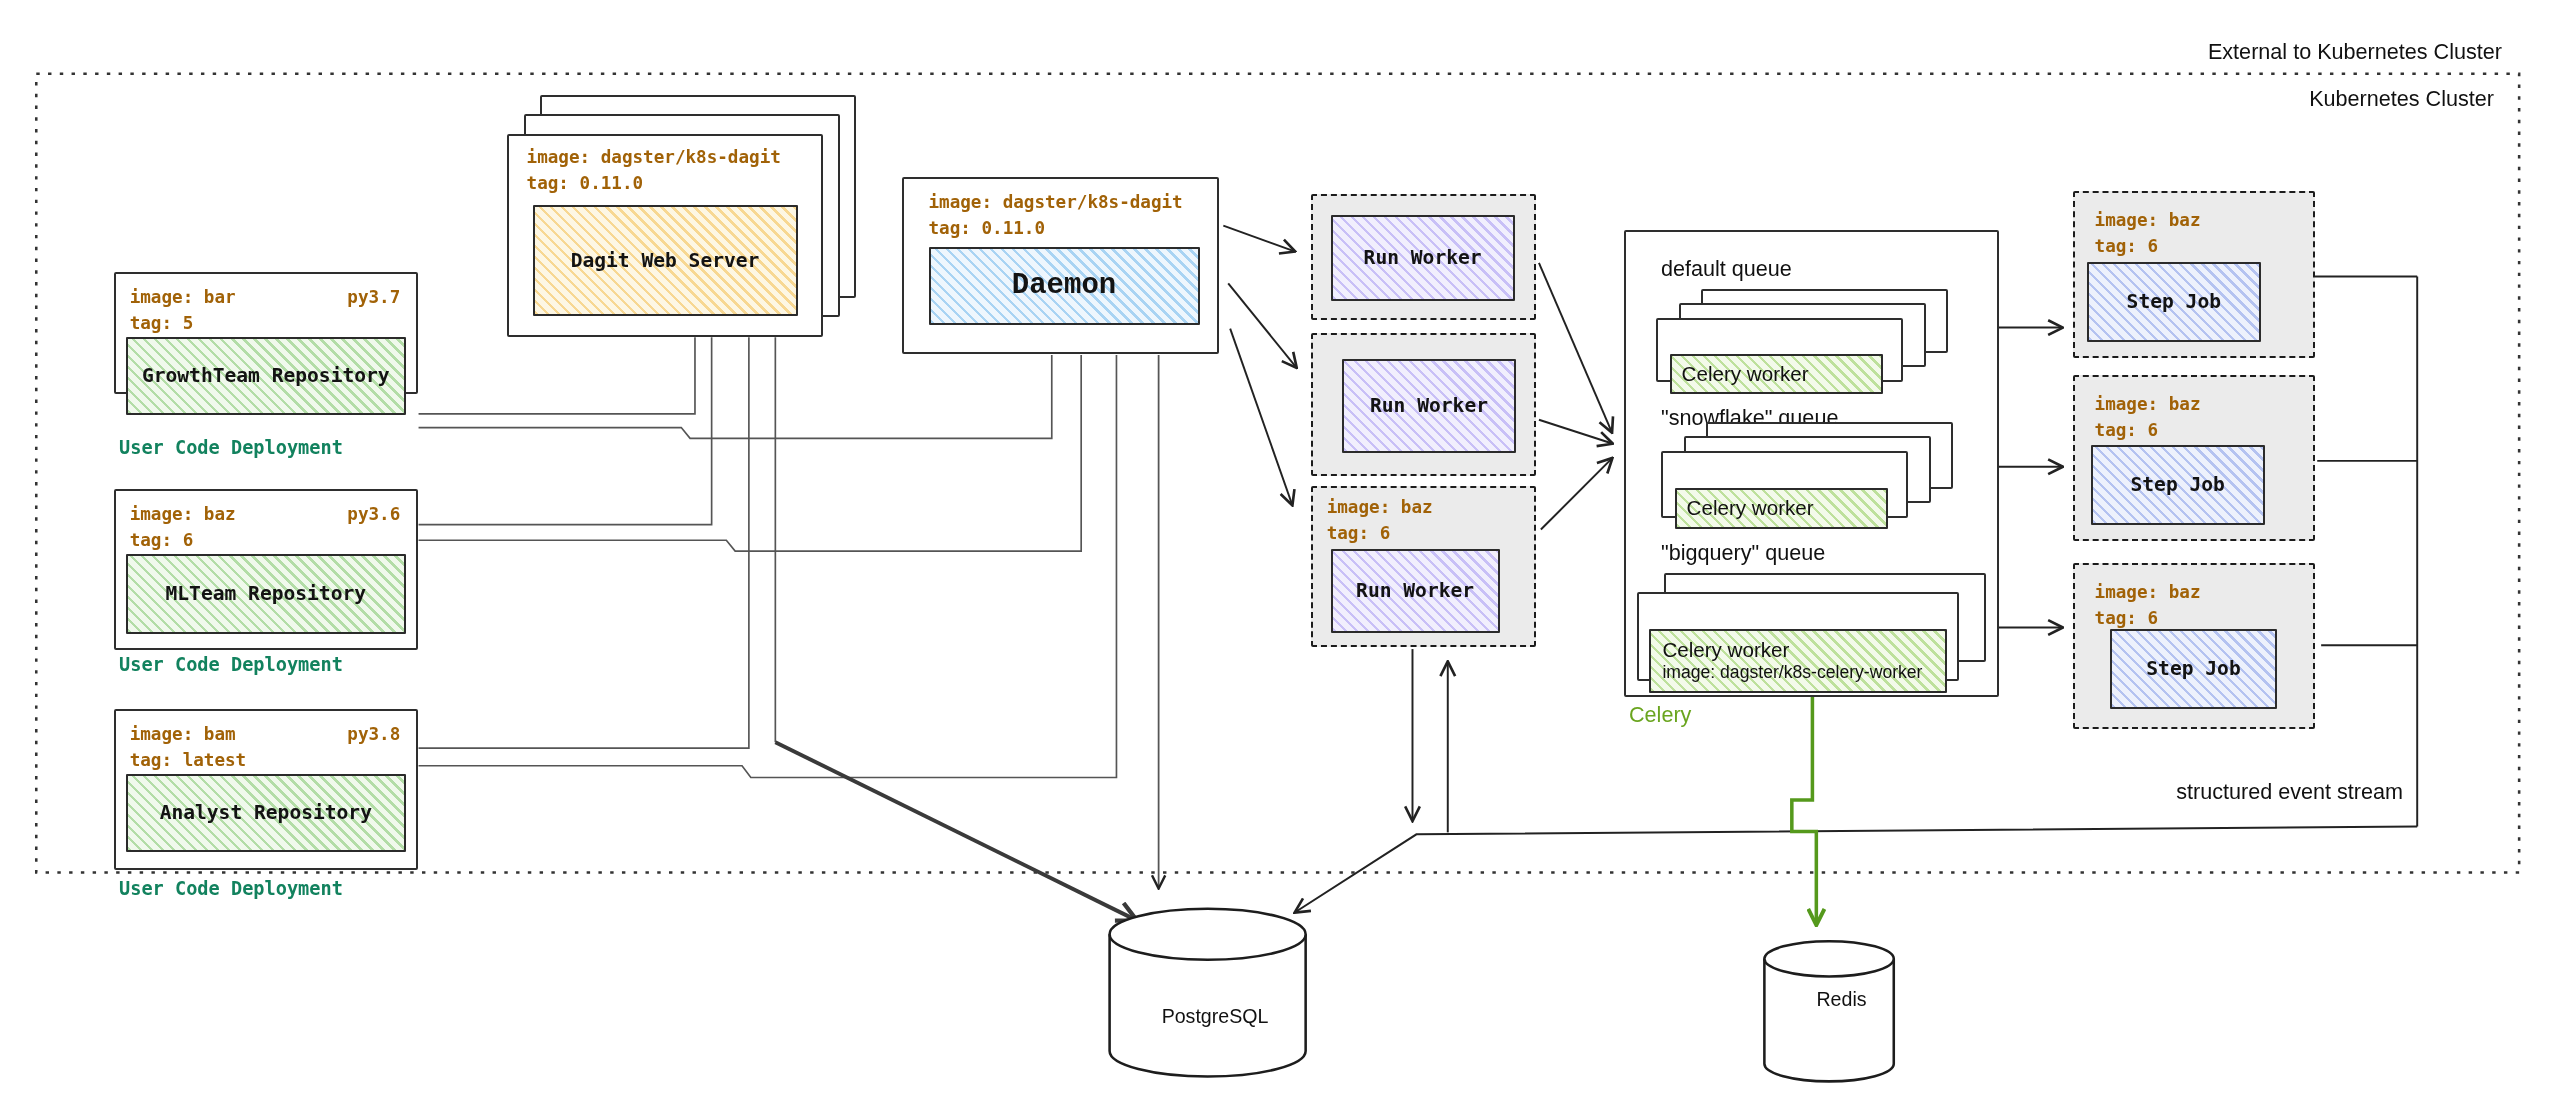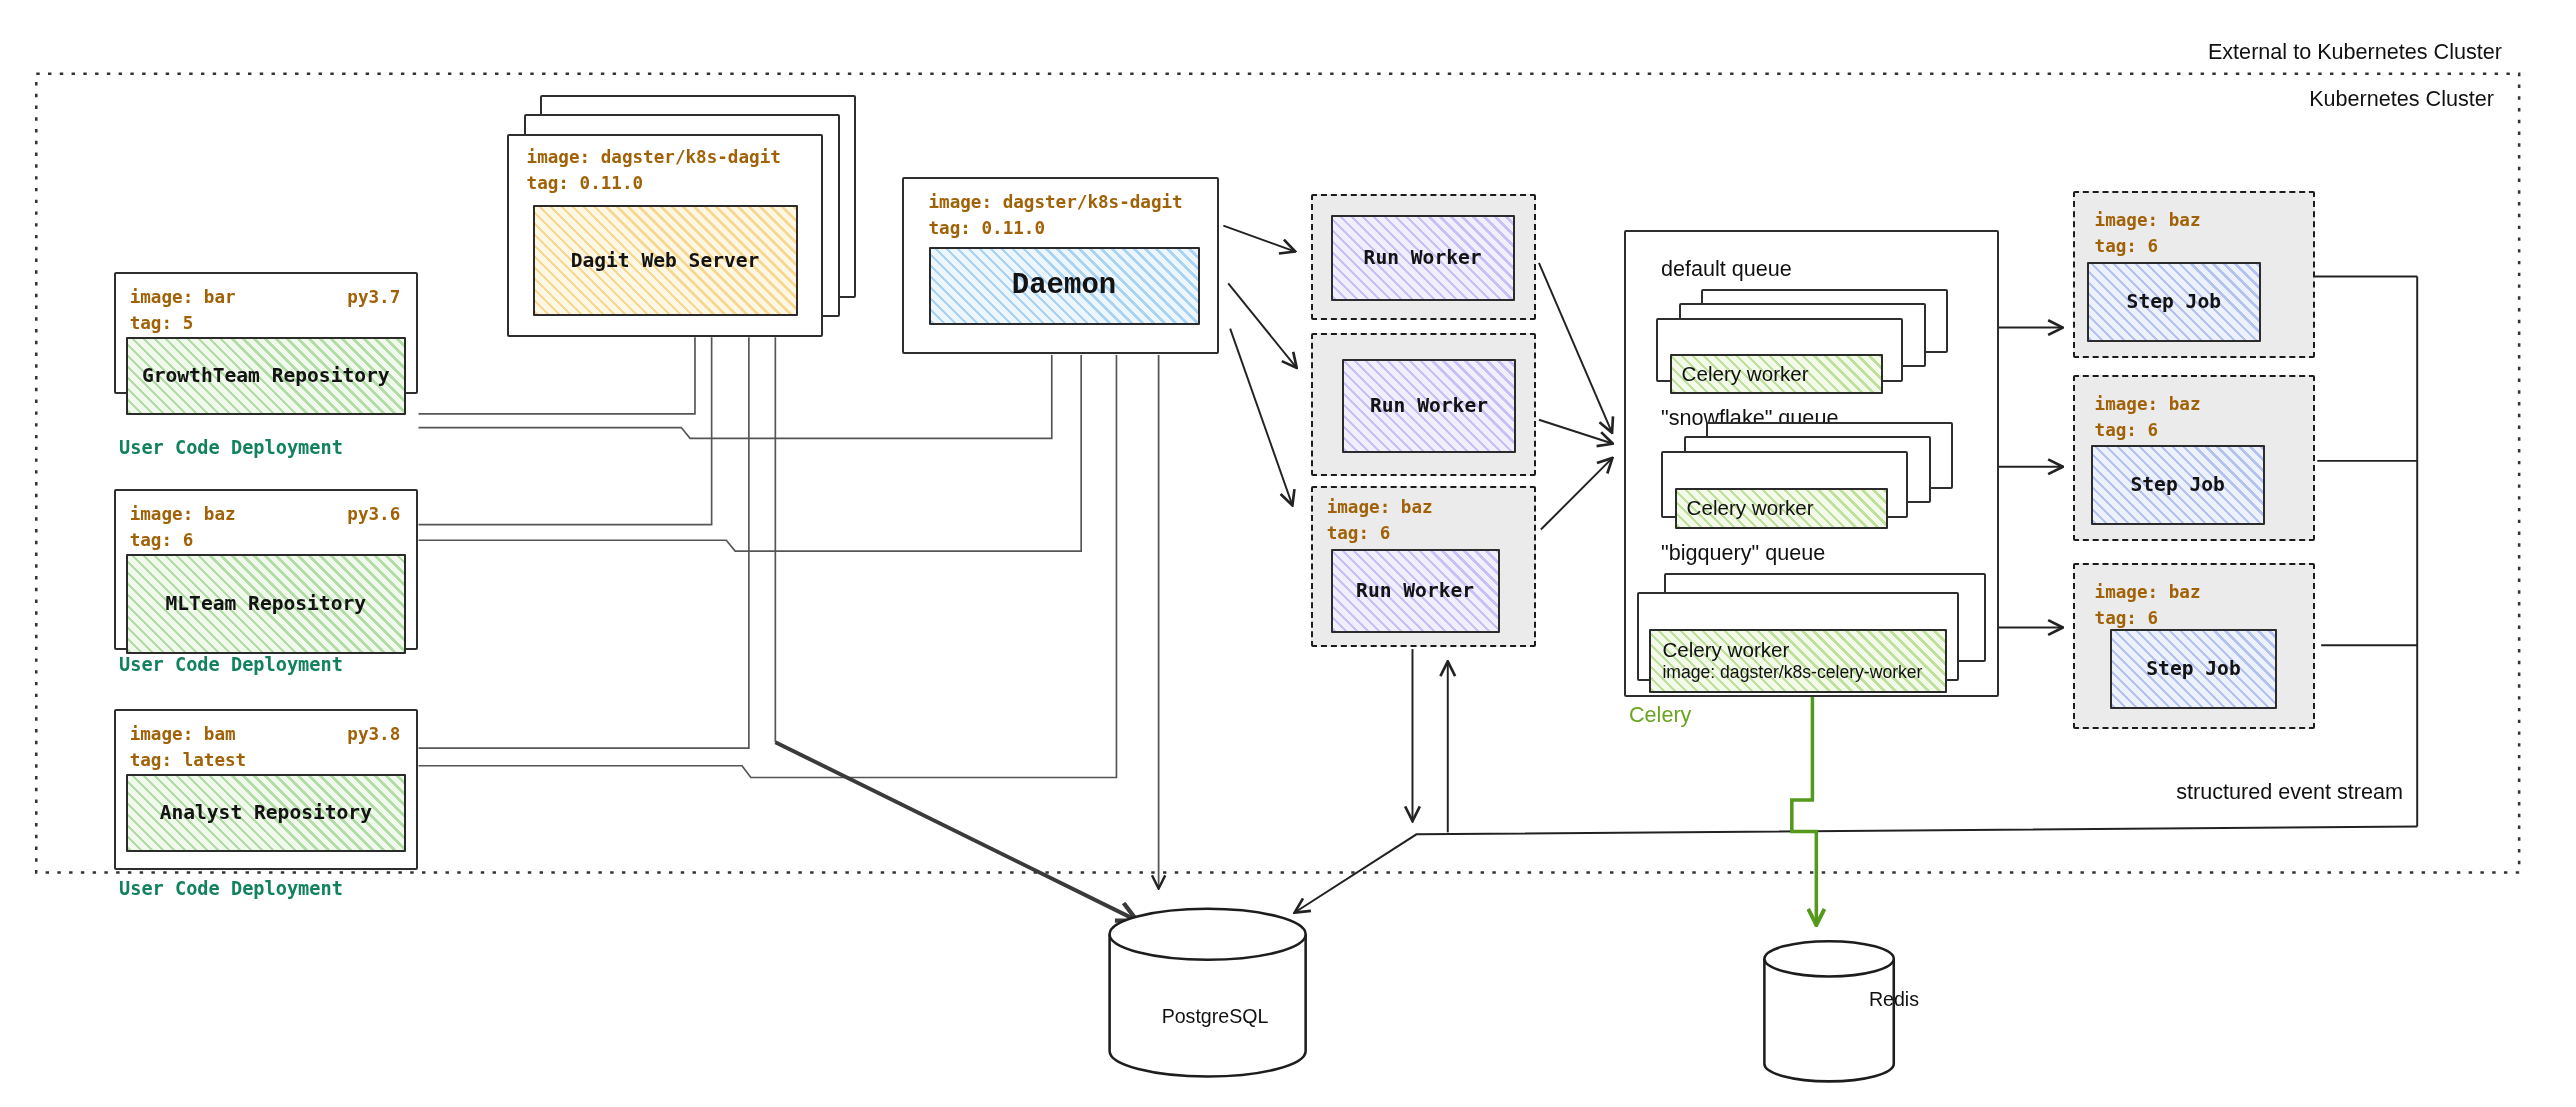--- a/index.html
+++ b/index.html
@@ -123,21 +123,21 @@
     <div class="abs code" style="right:15.7px;top:9.8px;">py3.7</div>
     <div class="abs code" style="left:13.7px;top:36px;">tag: 5</div>
     <div class="inner hatch-green boxlabel" style="left:9.8px;top:63px;width:280px;height:78px;">GrowthTeam Repository</div>
   </div>
   <div class="abs caption" style="left:119px;top:437px;color:#12825e;z-index:3;">User Code Deployment</div>
 
   <div class="box" style="left:114px;top:489px;width:304px;height:161px;">
     <div class="abs code" style="left:13.7px;top:9.8px;">image: baz</div>
     <div class="abs code" style="right:15.7px;top:9.8px;">py3.6</div>
     <div class="abs code" style="left:13.7px;top:36px;">tag: 6</div>
-    <div class="inner hatch-green boxlabel" style="left:9.8px;top:63px;width:280px;height:100px;">MLTeam Repository</div>
+    <div class="inner hatch-green boxlabel" style="left:9.8px;top:63px;width:280px;height:80px;">MLTeam Repository</div>
   </div>
   <div class="abs caption" style="left:119px;top:654px;color:#12825e;z-index:3;">User Code Deployment</div>
 
   <div class="box" style="left:114px;top:709px;width:304px;height:161px;">
     <div class="abs code" style="left:13.7px;top:9.8px;">image: bam</div>
     <div class="abs code" style="right:15.7px;top:9.8px;text-align:center;">py3.8</div>
     <div class="abs code" style="left:13.7px;top:36px;">tag: latest</div>
     <div class="inner hatch-green boxlabel" style="left:9.8px;top:63px;width:280px;height:78px;">Analyst Repository</div>
   </div>
   <div class="abs caption" style="left:119px;top:878px;color:#12825e;z-index:3;">User Code Deployment</div>
@@ -215,16 +215,16 @@
   </div>
   <div class="dashedbox" style="left:2073px;top:563px;width:242px;height:166px;">
     <div class="abs code" style="left:19.6px;top:13.7px;">image: baz</div>
     <div class="abs code" style="left:19.6px;top:40px;">tag: 6</div>
     <div class="inner hatch-stepblue boxlabel" style="left:35px;top:64px;width:167px;height:80px;">Step Job</div>
   </div>
 
   <div class="abs sans22 right" style="right:173px;top:779px;width:314px;z-index:3;">structured event stream</div>
 
   <div class="dblabel" style="left:1110px;top:1005px;width:196px;padding-left:7px;">PostgreSQL</div>
-  <div class="dblabel" style="left:1764px;top:988px;width:155px;text-align:right;">Redis</div>
+  <div class="dblabel" style="left:1764px;top:988px;width:155px;">Redis</div>
 
 </div>
 
 
 </body></html>

